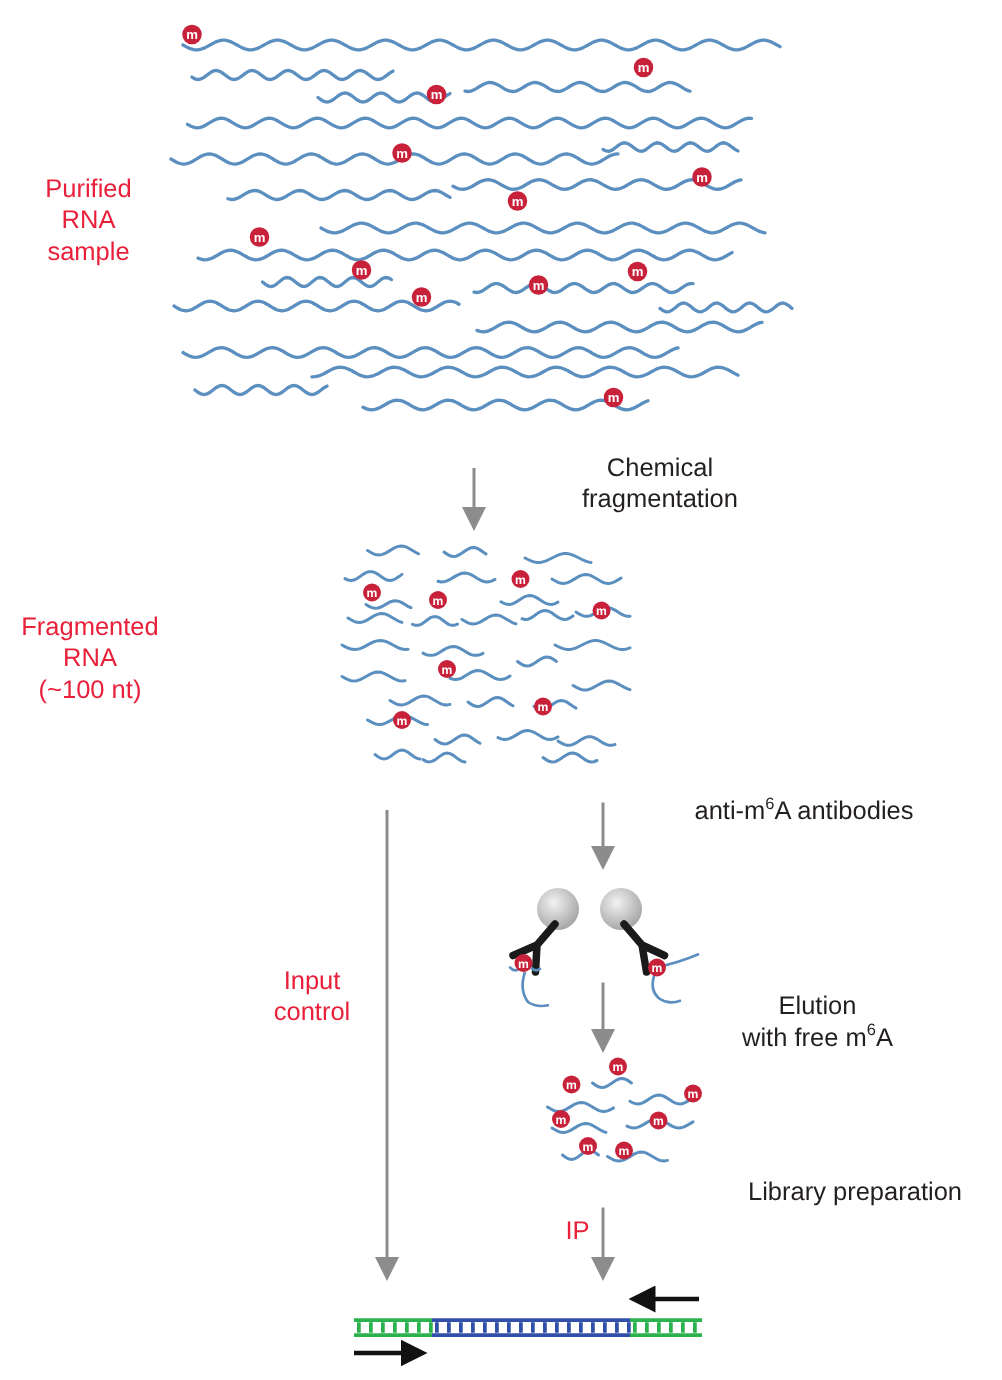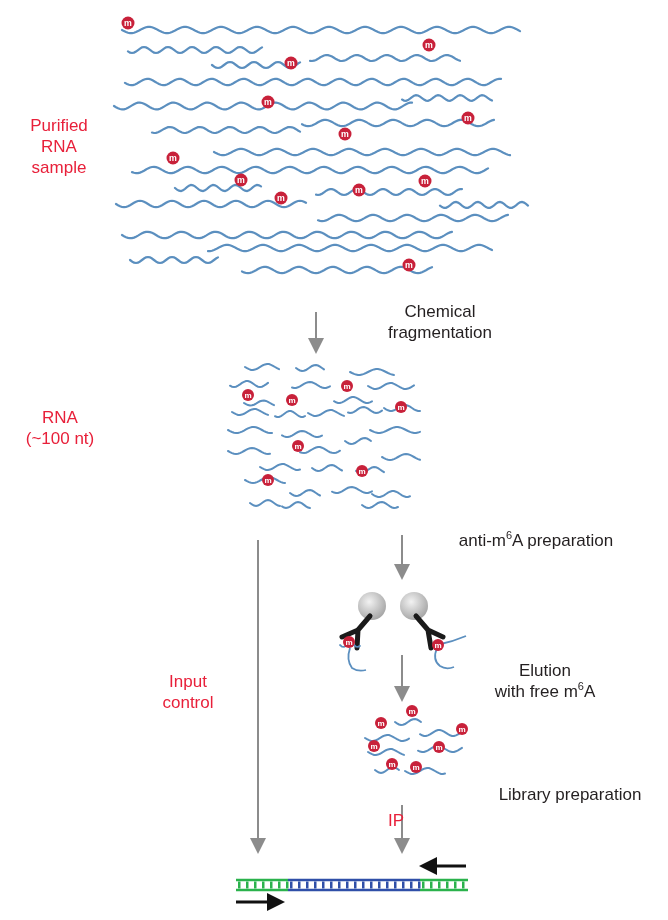--- a/index.html
+++ b/index.html
@@ -264,35 +264,36 @@
   <div>RNA</div>
   <div>sample</div>
 </div>
 
 <div class="lbl dark" style="left:370px; top:301px; width:140px;">
   <div>Chemical</div>
   <div>fragmentation</div>
 </div>
 
 <div class="lbl red" style="left:0px; top:407px; width:120px;">
+  <div>Fragmented</div>
   <div>RNA</div>
   <div>(~100 nt)</div>
 </div>
 
 <div class="lbl dark" style="left:416px; top:530px; width:240px;">
-  <div><span>anti-m</span><sup>6</sup><span>A preparation</span></div>
-</div>
-
-<div class="lbl red" style="left:148px; top:643px; width:80px;margin-top:28px;">
+  <div><span>anti-m</span><sup>6</sup><span>A antibodies</span></div>
+</div>
+
+<div class="lbl red" style="left:168px; top:643px; width:80px;">
   <div>Input</div>
   <div>control</div>
 </div>
 
 <div class="lbl dark" style="left:475px; top:660px; width:140px;">
   <div>Elution</div>
   <div><span>with free m</span><sup>6</sup><span>A</span></div>
 </div>
 
 <div class="lbl dark" style="left:480px; top:784px; width:180px;">
   <div>Library preparation</div>
 </div>
 
-<div class="lbl red" style="left:370px; top:810px; width:30px;margin-left:11px;">IP</div>
+<div class="lbl red" style="left:370px; top:810px; width:30px;">IP</div>
 
 </body></html>

